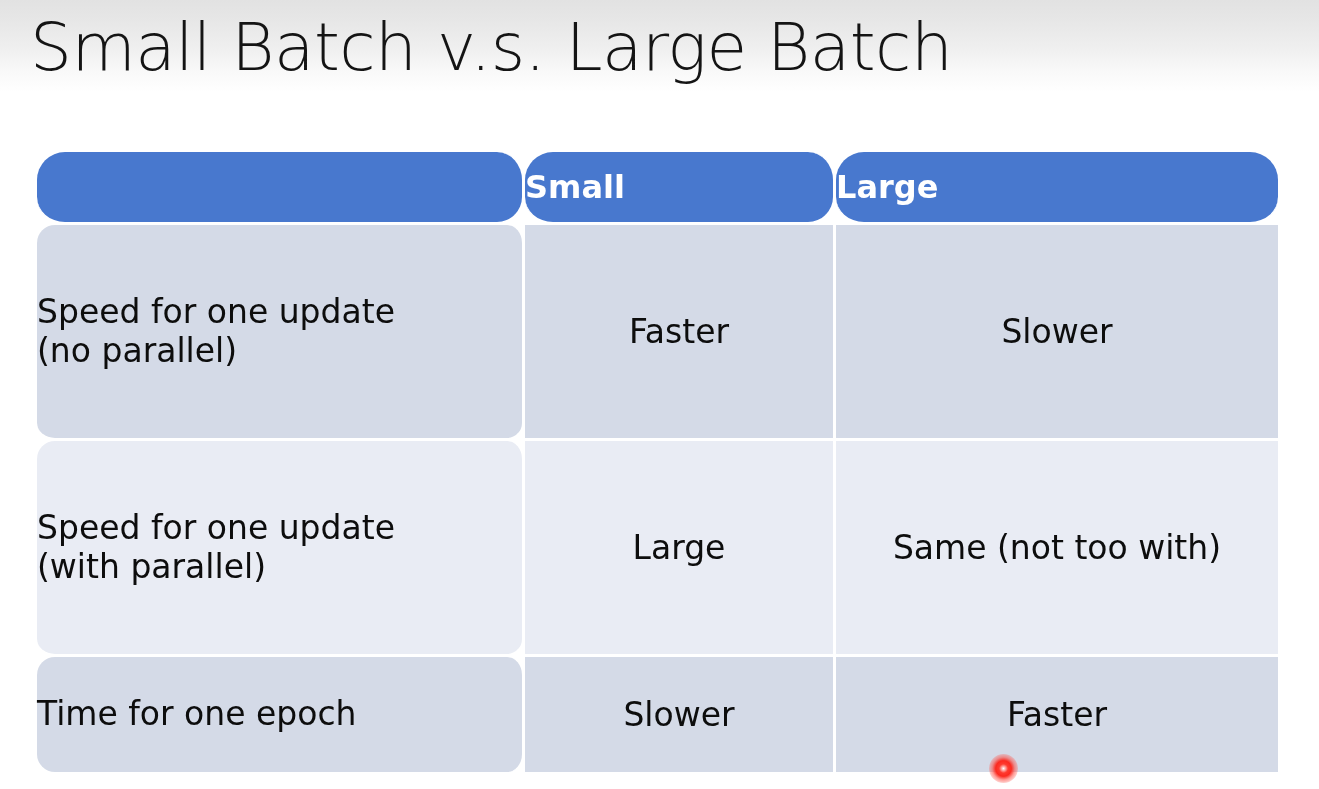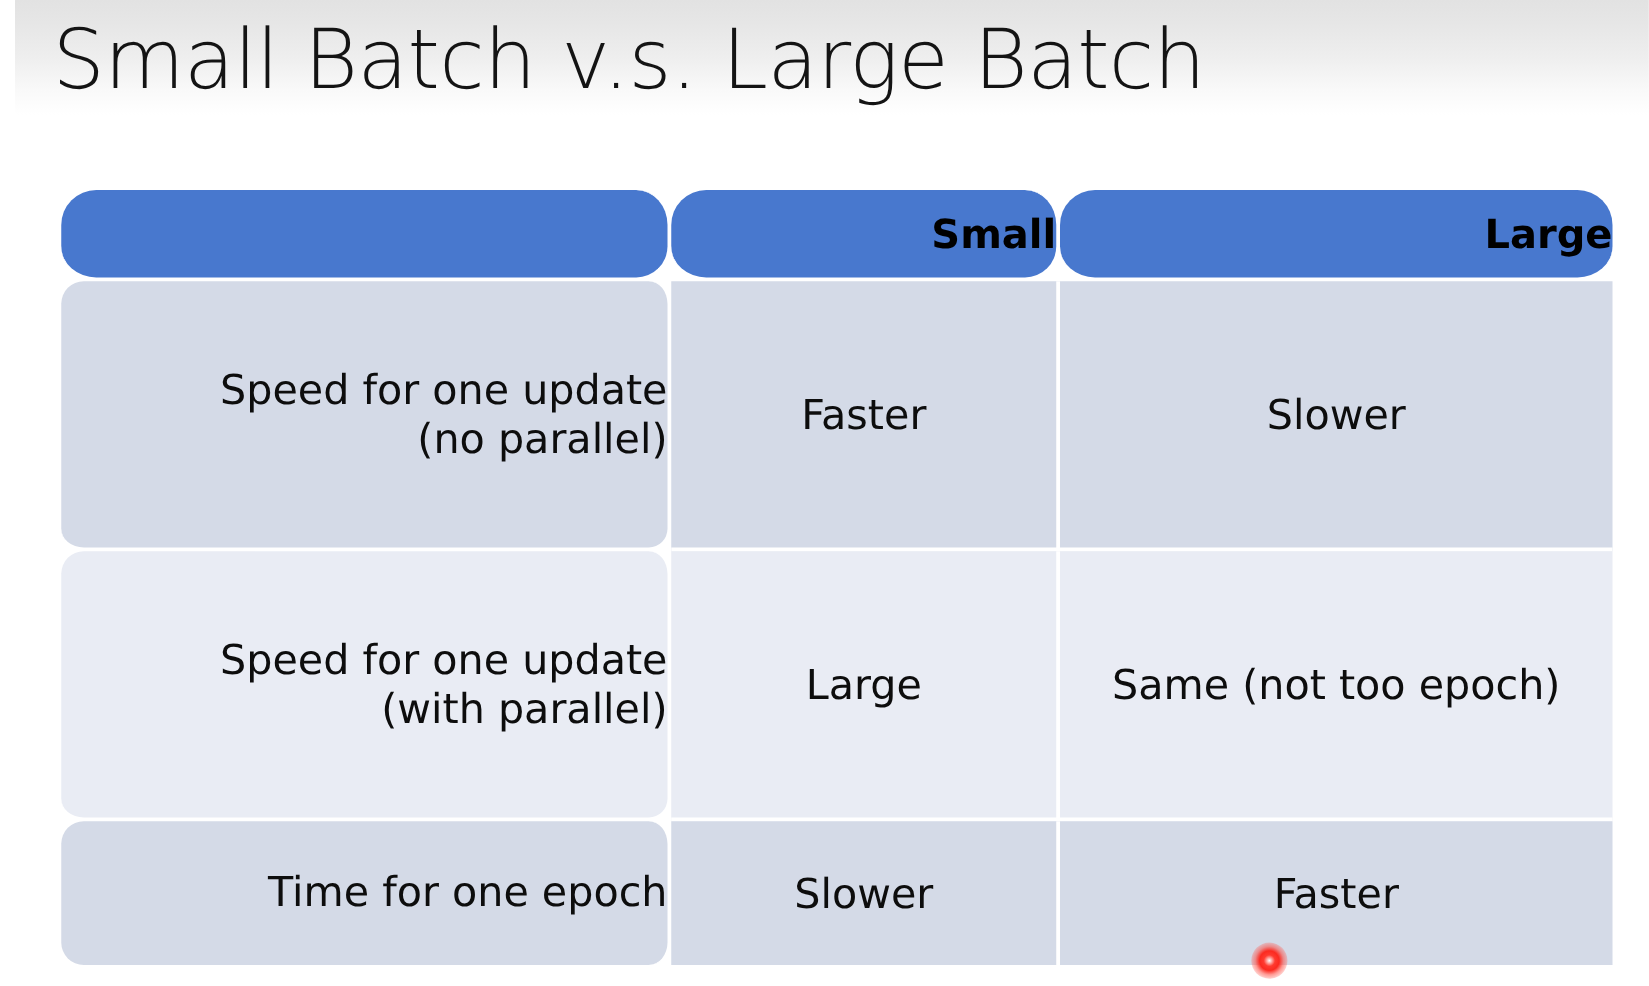--- a/index.html
+++ b/index.html
@@ -19,21 +19,20 @@
   #slide {
     position: absolute;
     inset: 0;
     background: linear-gradient(to bottom,
                 #e2e2e2 0px,
                 #e6e6e6 18px,
                 #efefef 48px,
                 #f9f9f9 72px,
                 #ffffff 92px,
                 #ffffff 100%);
-    margin-left: 12px;
   }
 
   
   #title {
     position: absolute;
     left: 30px;
     top: 2px;
     width: 1100px;
     height: 92px;
     line-height: 92px;
@@ -69,37 +68,37 @@
     border-right: 3px solid #ffffff;
     border-bottom: 3px solid #ffffff;
   }
   #comparison-table th:last-child,
   #comparison-table td:last-child { border-right: none; }
   #comparison-table tr:last-child td { border-bottom: none; }
 
   
   thead th {
     background: #4878CE;
-    color: #000000;
+    color: #ffffff;
     font-size: 32px;
     font-weight: bold;
     height: 70px;
-    text-align: right;
+    text-align: left;
     border-radius: 28px;
   }
   thead th.blank-header { font-size: 0; }
 
   
   tbody td {
     color: #0d0d0d;
     font-size: 33px;
     font-weight: 400;
   }
   tbody td.label-cell {
-    text-align: right;
+    text-align: left;
     padding-left: 17px;
     line-height: 1.17;
     border-radius: 18px;
   }
   tbody td.value-cell {
     text-align: center;
   }
 
   
   tr.band-dark  td { background: #d4dae7; }
@@ -160,21 +159,21 @@
         <td class="value-cell">Faster</td>
         <td class="value-cell">Slower</td>
       </tr>
 
       <tr class="band-light r-tall">
         <td class="label-cell">
           <span>Speed for one update</span><br>
           <span>(with parallel)</span>
         </td>
         <td class="value-cell">Large</td>
-        <td class="value-cell">Same (not too epoch)</td>
+        <td class="value-cell">Same (not too with)</td>
       </tr>
 
       <tr class="band-dark r-std">
         <td class="label-cell">Time for one epoch</td>
         <td class="value-cell">Slower</td>
         <td class="value-cell">Faster</td>
       </tr>
 
 
 

